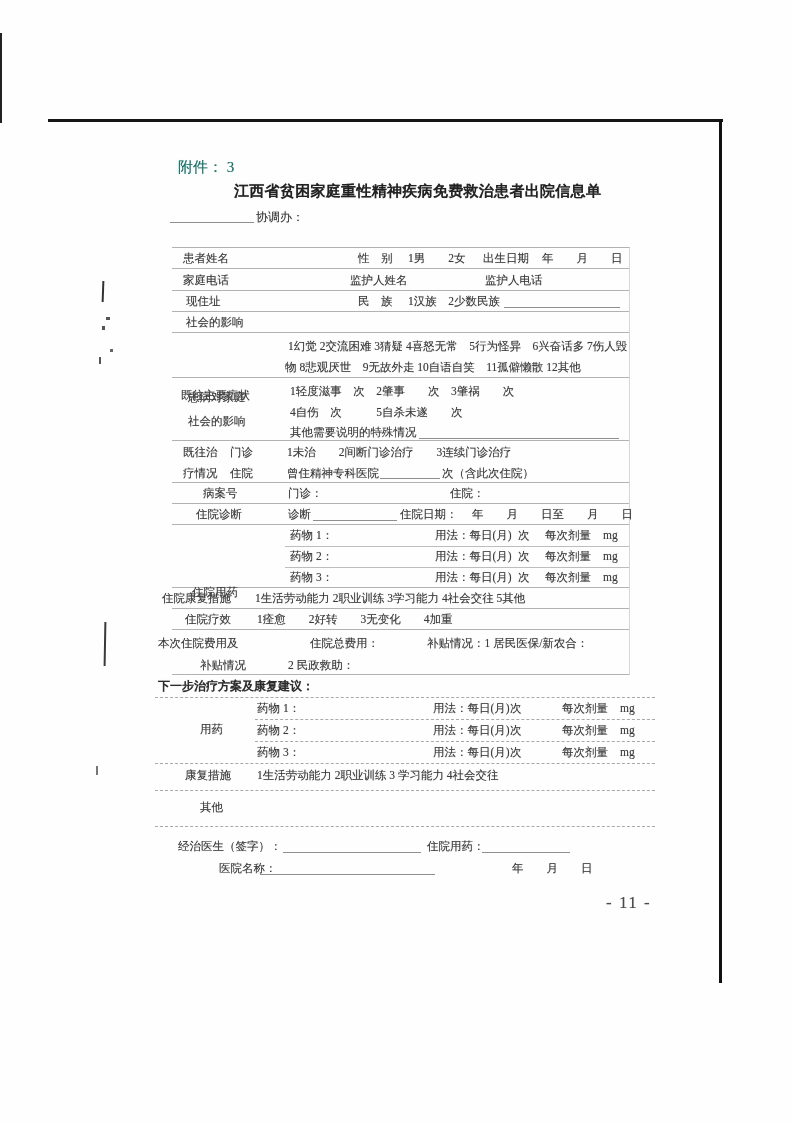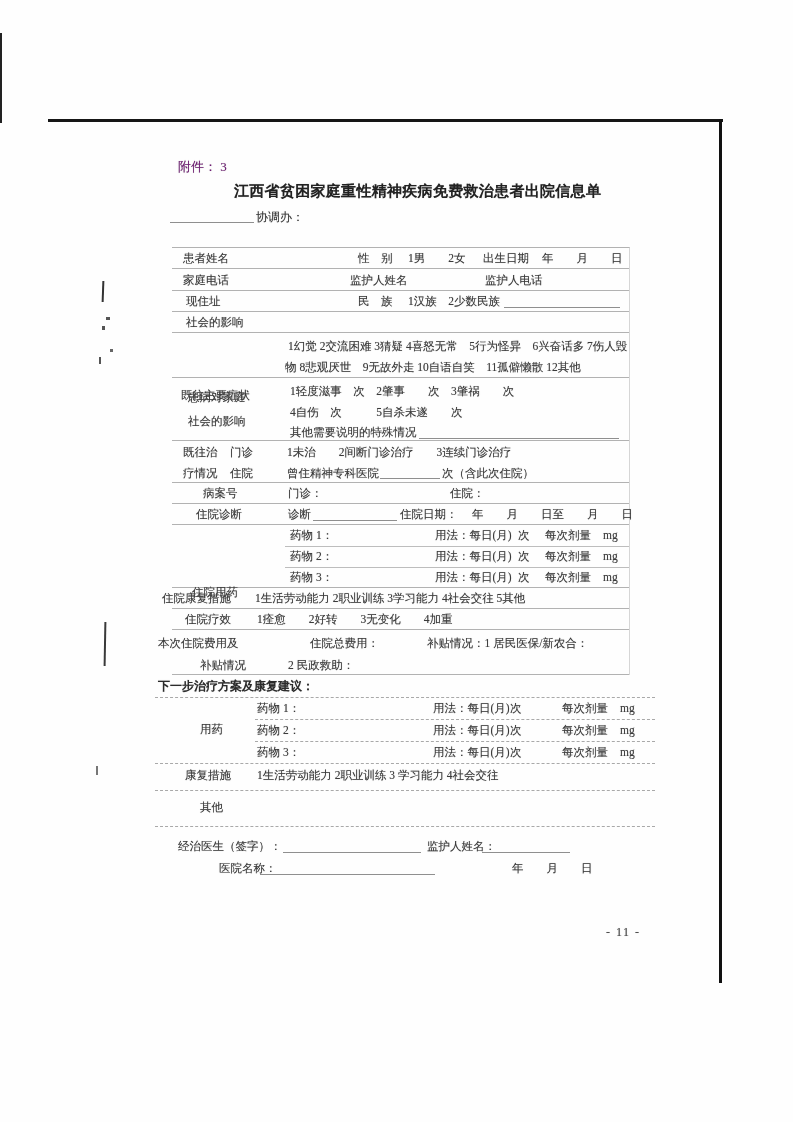--- a/index.html
+++ b/index.html
@@ -3,26 +3,26 @@
 <meta charset="utf-8">
 <style>
   html,body{margin:0;padding:0;background:#ffffff;}
   .sheet{
     position:relative;width:793px;height:1122px;background:#fefefe;overflow:hidden;
     font-family:"Liberation Serif","DejaVu Serif",serif;color:#3a3a3a;
   }
   .sheet *{box-sizing:border-box;}
   .t{position:absolute;white-space:nowrap;font-size:11.5px;line-height:14px;
      text-shadow:0 0 0.7px rgba(90,90,90,.55);}
-  .att{left:178px;top:160px;font-size:13px;color:#701a75;}
+  .att{left:178px;top:160px;font-size:15px;color:#0f766e;}
   .title{left:234px;top:184px;font-size:15px;font-weight:bold;color:#222;letter-spacing:.3px;}
   .coord{left:256px;top:210px;font-size:12px;}
   .intro{left:198px;top:230px;}
   .heading{left:158px;top:679px;font-size:12px;font-weight:bold;color:#2b2b2b;}
-  .pageno{left:606px;top:896px;font-size:12px;letter-spacing:1.5px;color:#4a4a4a;margin-top:29px;}
+  .pageno{left:606px;top:896px;font-size:17px;letter-spacing:1.5px;color:#4a4a4a;}
   
   .tbl{position:absolute;left:172px;top:247px;width:458px;
        border-top:1px solid #b2b2b2;border-right:1px solid #d6d6d6;}
   .row{position:relative;border-bottom:1px solid #b2b2b2;}
   .c{position:absolute;white-space:nowrap;font-size:11.5px;line-height:15px;
      text-shadow:0 0 0.7px rgba(90,90,90,.55);}
   .rul{position:absolute;height:0;border-bottom:1px solid #8f8f8f;}
   .sep{position:absolute;right:0;height:0;border-top:1px solid #bdbdbd;}
   
   .tbl2{position:absolute;left:155px;top:697px;width:500px;}
@@ -191,21 +191,21 @@
     <span class="c" style="left:30px;top:71px;">康复措施</span>
     <span class="c" style="left:102px;top:71px;">1生活劳动能力 2职业训练 3 学习能力 4社会交往</span>
 
     <div class="hline" style="top:93px;"></div>
     <span class="c" style="left:45px;top:103px;">其他</span>
     <div class="hline" style="top:129px;"></div>
   </div>
 
   <div class="t" style="left:178px;top:839px;">经治医生（签字）：</div>
   <div class="ul" style="left:283px;top:852px;width:138px;"></div>
-  <div class="t" style="left:427px;top:839px;">监护人姓名：</div>
+  <div class="t" style="left:427px;top:839px;">住院用药：</div>
   <div class="ul" style="left:482px;top:852px;width:88px;"></div>
 
   <div class="t" style="left:203px;top:861px;margin-left:16px;">医院名称：</div>
   <div class="ul" style="left:260px;top:874px;width:175px;"></div>
   <div class="t" style="left:512px;top:861px;">年　　月　　日</div>
 
   <div class="t pageno">- 11 -</div>
 
 </div>
 

